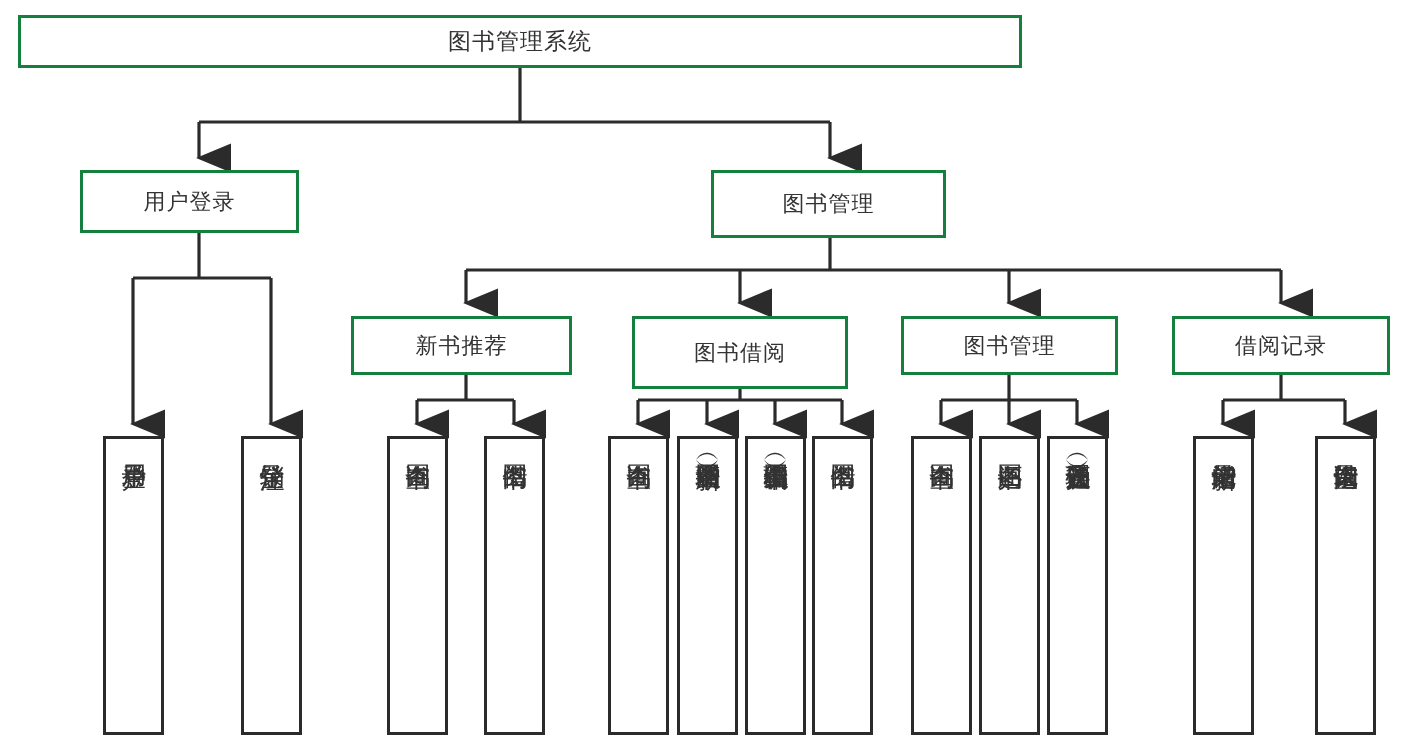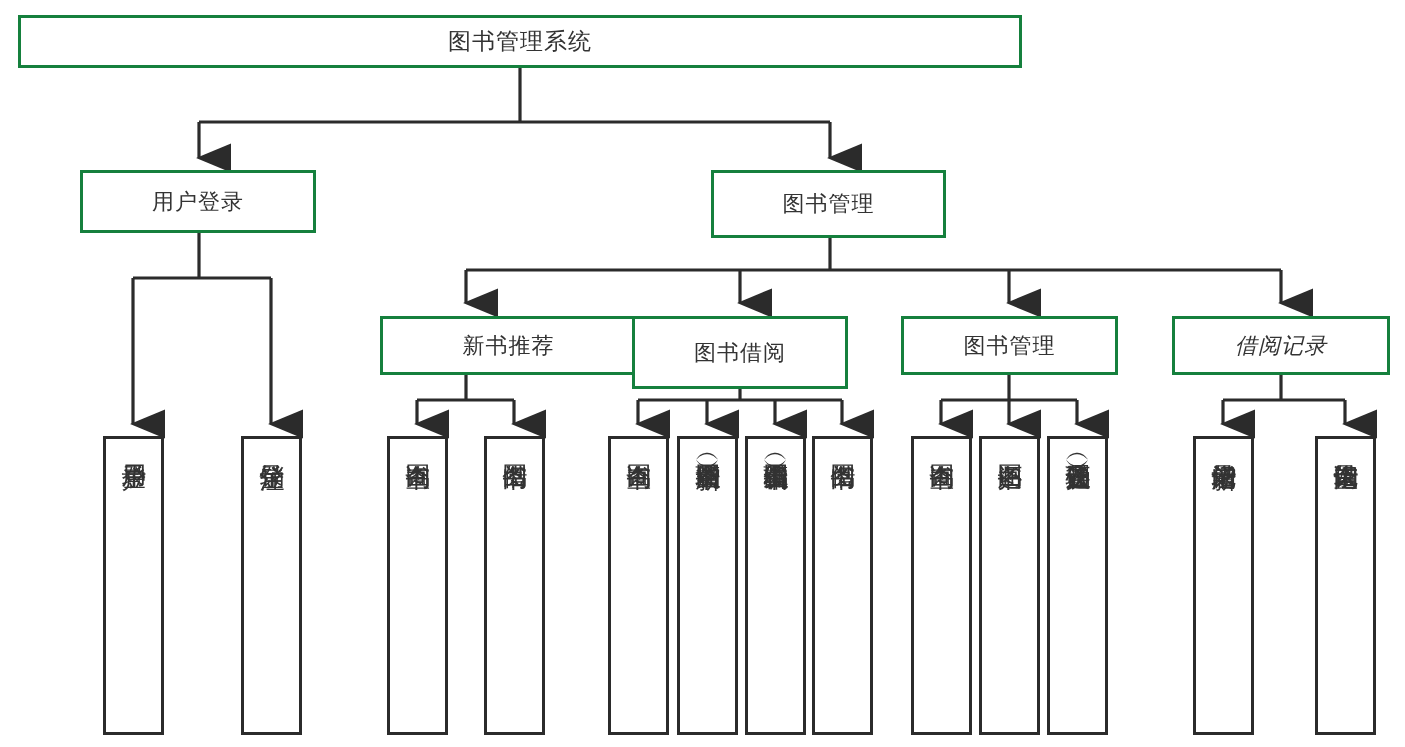--- a/index.html
+++ b/index.html
@@ -111,31 +111,31 @@
 
       <path d="M 1281 375 L 1281 400"></path>
       <path d="M 1223 400 L 1345 400"></path>
       <path d="M 1223 400 L 1223 424" marker-end="url(#arrow)"></path>
       <path d="M 1345 400 L 1345 424" marker-end="url(#arrow)"></path>
     </g>
   </svg>
 
   <div class="node root" style="left:18px;top:15px;width:1004px;height:53px;">图书管理系统</div>
 
-  <div class="node l2" style="left:80px;top:170px;width:236px;height:63px;">用户登录</div>
+  <div class="node l2" style="left:80px;top:170px;width:219px;height:63px;">用户登录</div>
 
   <div class="node l2" style="left:711px;top:170px;width:235px;height:68px;text-align:right;">图书管理</div>
 
-  <div class="node l3" style="left:380px;top:316px;width:257px;height:59px;">新书推荐</div>
+  <div class="node l3" style="left:351px;top:316px;width:221px;height:59px;">新书推荐</div>
 
   <div class="node l3" style="left:632px;top:316px;width:216px;height:73px;">图书借阅</div>
 
   <div class="node l3" style="left:901px;top:316px;width:217px;height:59px;">图书管理</div>
 
-  <div class="node l3" style="left:1172px;top:316px;width:218px;height:59px;font-style:italic;">借阅记录</div>
+  <div class="node l3" style="left:1172px;top:316px;width:218px;height:59px;">借阅记录</div>
 
   <div class="leaf" style="left:103px;top:436px;width:61px;height:299px;">
       <span>用户登录</span>
     </div>
 
   <div class="leaf" style="left:241px;top:436px;width:61px;height:299px;">
       <span>注销登录</span>
     </div>
 
   <div class="leaf" style="left:387px;top:436px;width:61px;height:299px;">

